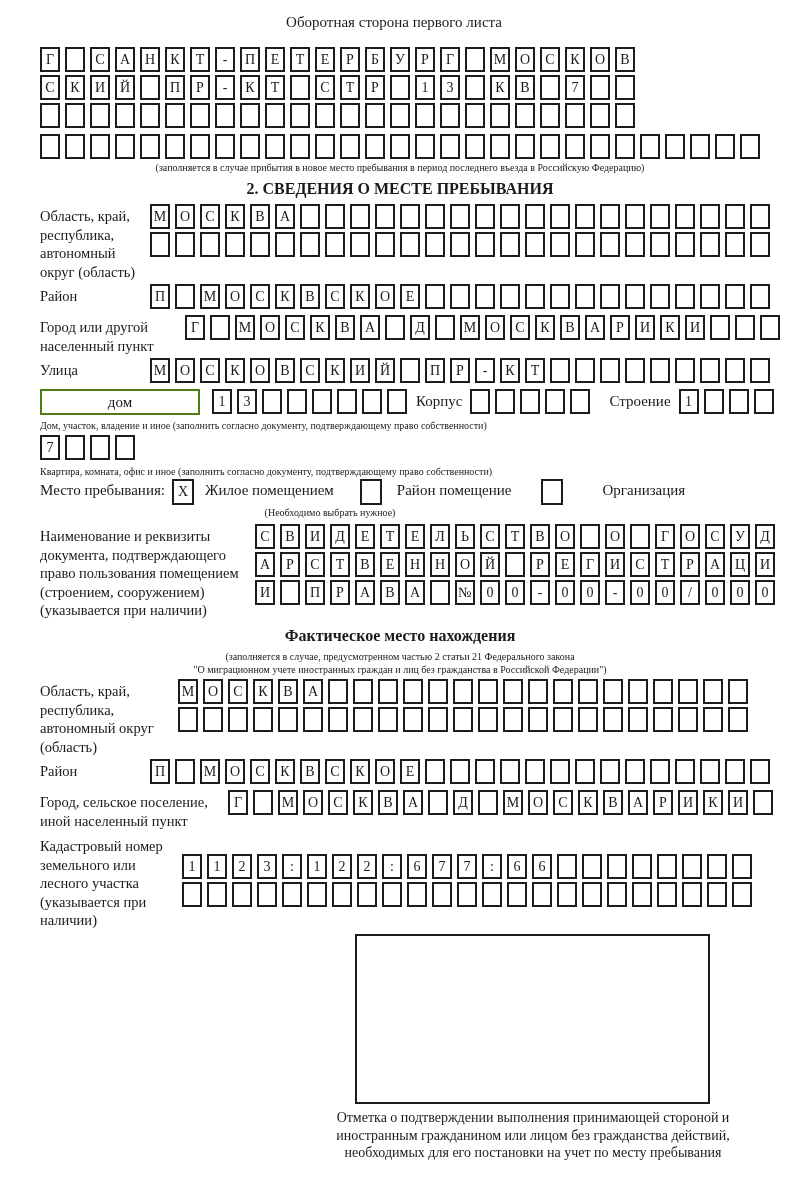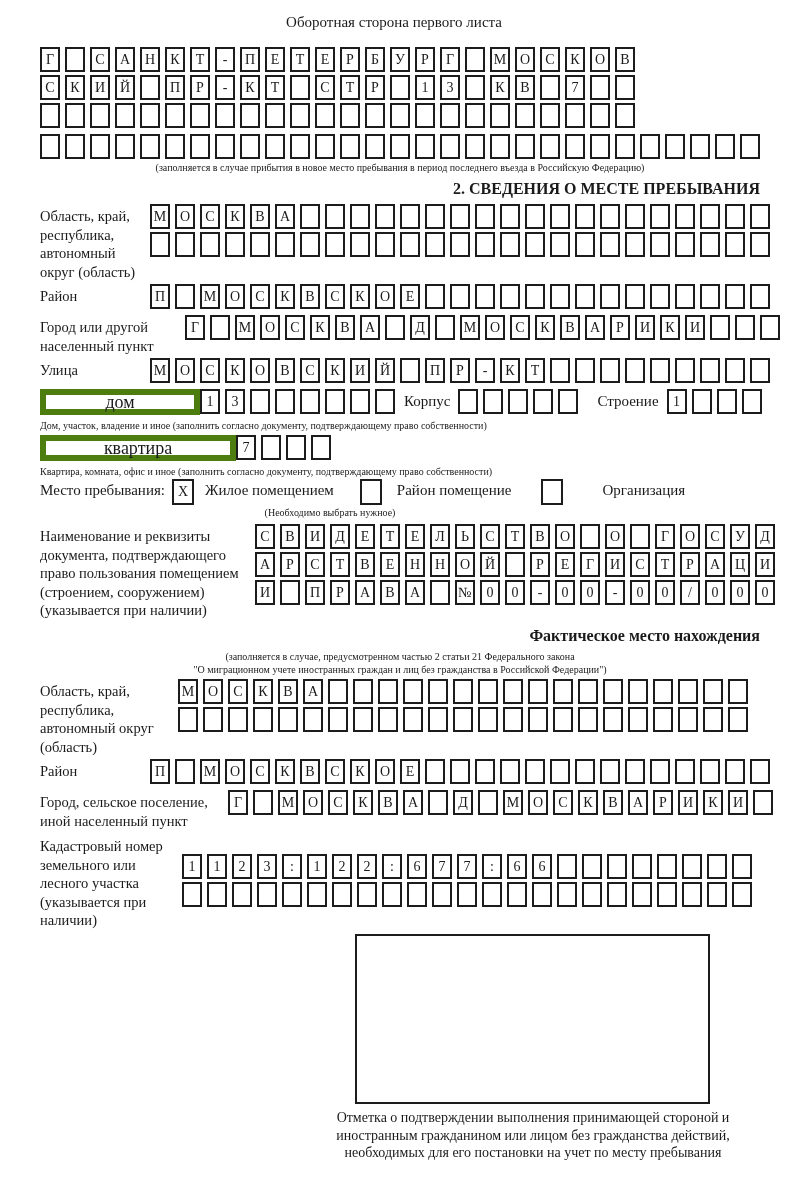--- a/index.html
+++ b/index.html
@@ -18,24 +18,24 @@
   .w138{width:138px;} .w188{width:188px;} .w142{width:142px;}
   .rows { display:flex; flex-direction:column; }
   .boxrow { display:flex; margin-bottom:3px; }
   .cbox {
     width:20px; height:25px; border:2px solid #1c1c1c; margin-right:5px;
     flex:0 0 auto; display:flex; align-items:center; justify-content:center;
     font-size:14px; background:#fff;
   }
   .note { font-size:10px; margin-bottom:2px; }
   .center { text-align:center; }
-  .heading { text-align:right; font-weight:bold; font-size:16px; margin:7px 0 6px 0;font-family:Liberation Serif, serif; }
+  .heading { text-align:center; font-weight:bold; font-size:16px; margin:7px 0 6px 0;font-family:Liberation Serif, serif; }
   .label-box {
-    border:6px solid #4d7c0f; height:26px; display:flex; align-items:center;
-    justify-content:center; font-size:18px; flex:0 0 auto; margin-right:0;
+    border:2px solid #4d7c0f; height:26px; display:flex; align-items:center;
+    justify-content:center; font-size:15px; flex:0 0 auto; margin-right:12px;
   }
   .inline-label { font-size:15px; padding-top:4px; flex:0 0 auto; }
   .chk { width:22px; height:26px; }
   .indent10 { margin-left:10px; }
   .stay-row { display:flex; align-items:flex-start; margin:0 0 2px 0;font-family:Liberation Serif, serif; }
   .stay-row .inline-label { padding-top:3px; }
   .big-box { width:355px; height:170px; border:2px solid #1c1c1c; margin-left:315px; margin-top:4px; }
   .caption { width:430px; margin-left:278px; margin-top:5px; font-size:14px; line-height:1.25; text-align:center; }
   .mt6{margin-top:6px;} .mt4{margin-top:4px;} .mt16{margin-top:16px;}
 </style>
@@ -337,21 +337,20 @@
   <div class="boxrow">
       <div class="cbox">1</div>
       <div class="cbox"></div>
       <div class="cbox"></div>
       <div class="cbox"></div>
     </div>
 </div>
 <div class="note">Дом, участок, владение и иное (заполнить согласно документу, подтверждающему право собственности)</div>
 
 <div class="frow mt4">
-  <div class="label-box" style="width:196px;">квартира</div>
   <div class="boxrow">
       <div class="cbox">7</div>
       <div class="cbox"></div>
       <div class="cbox"></div>
       <div class="cbox"></div>
     </div>
 </div>
 <div class="note">Квартира, комната, офис и иное (заполнить согласно документу, подтверждающему право собственности)</div>
 
 <div class="stay-row">

